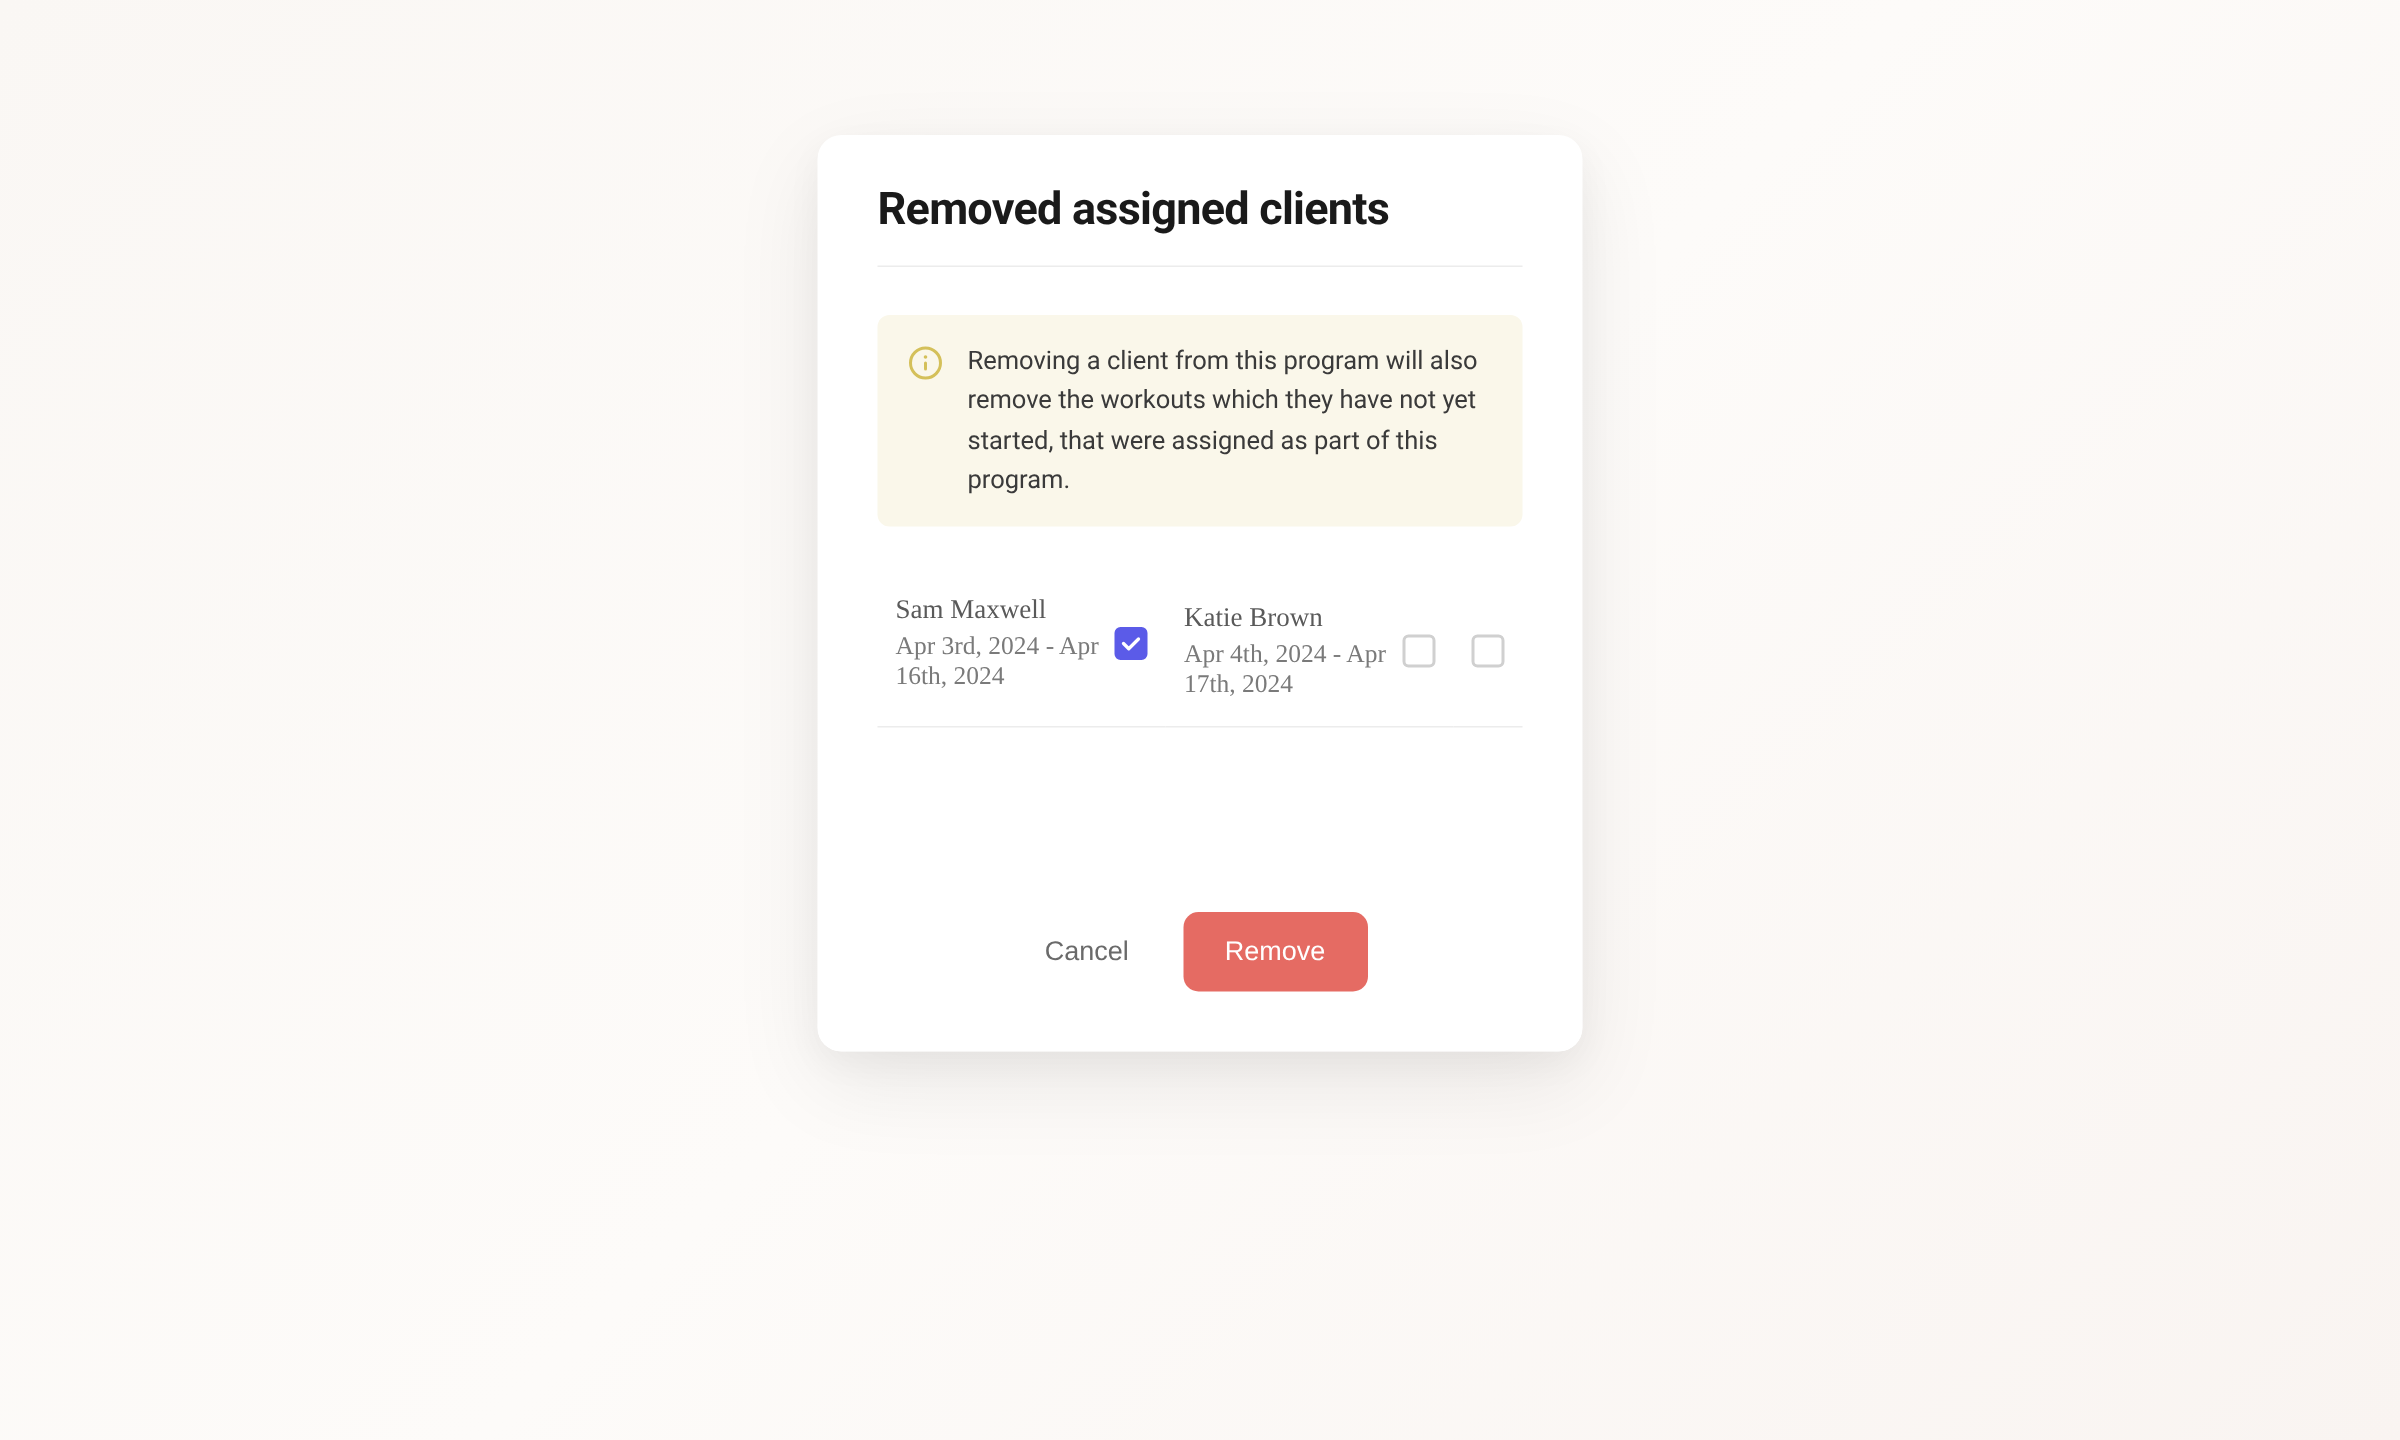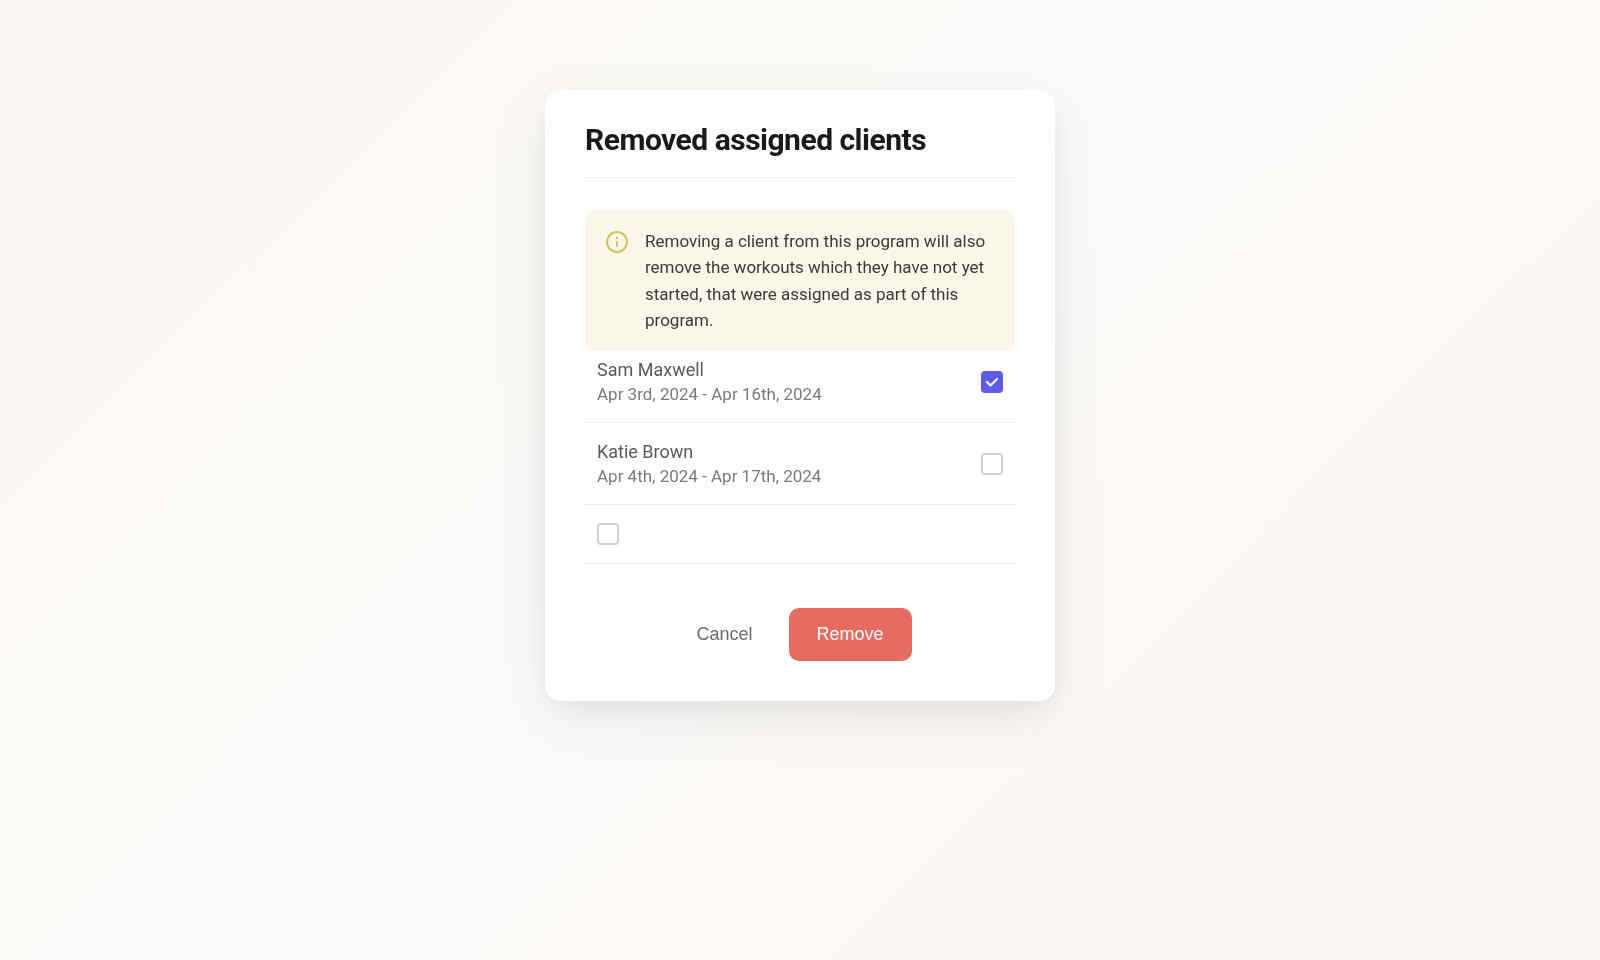--- a/index.html
+++ b/index.html
@@ -53,38 +53,40 @@
       position: relative;
     }
     
     .info-banner {
       background: #faf7ea;
       border-radius: 8px;
       padding: 18px 20px;
       display: flex;
       gap: 16px;
       align-items: flex-start;
+      margin-bottom: 32px;
     }
     
     .info-icon {
       flex-shrink: 0;
       width: 24px;
       height: 24px;
       margin-top: 2px;
     }
     
     .info-text {
       font-size: 17px;
       line-height: 1.55;
       color: #3a3a3a;
     }
     
     .client-list {
       display: flex;
-      flex-direction: column;
+      flex-direction: row;
+      font-family: Liberation Serif, serif;
     }
     
     .client-row {
       display: flex;
       align-items: center;
       justify-content: space-between;
       padding: 18px 12px 18px 12px;
       border-bottom: 1px solid #ececec;
     }
     

